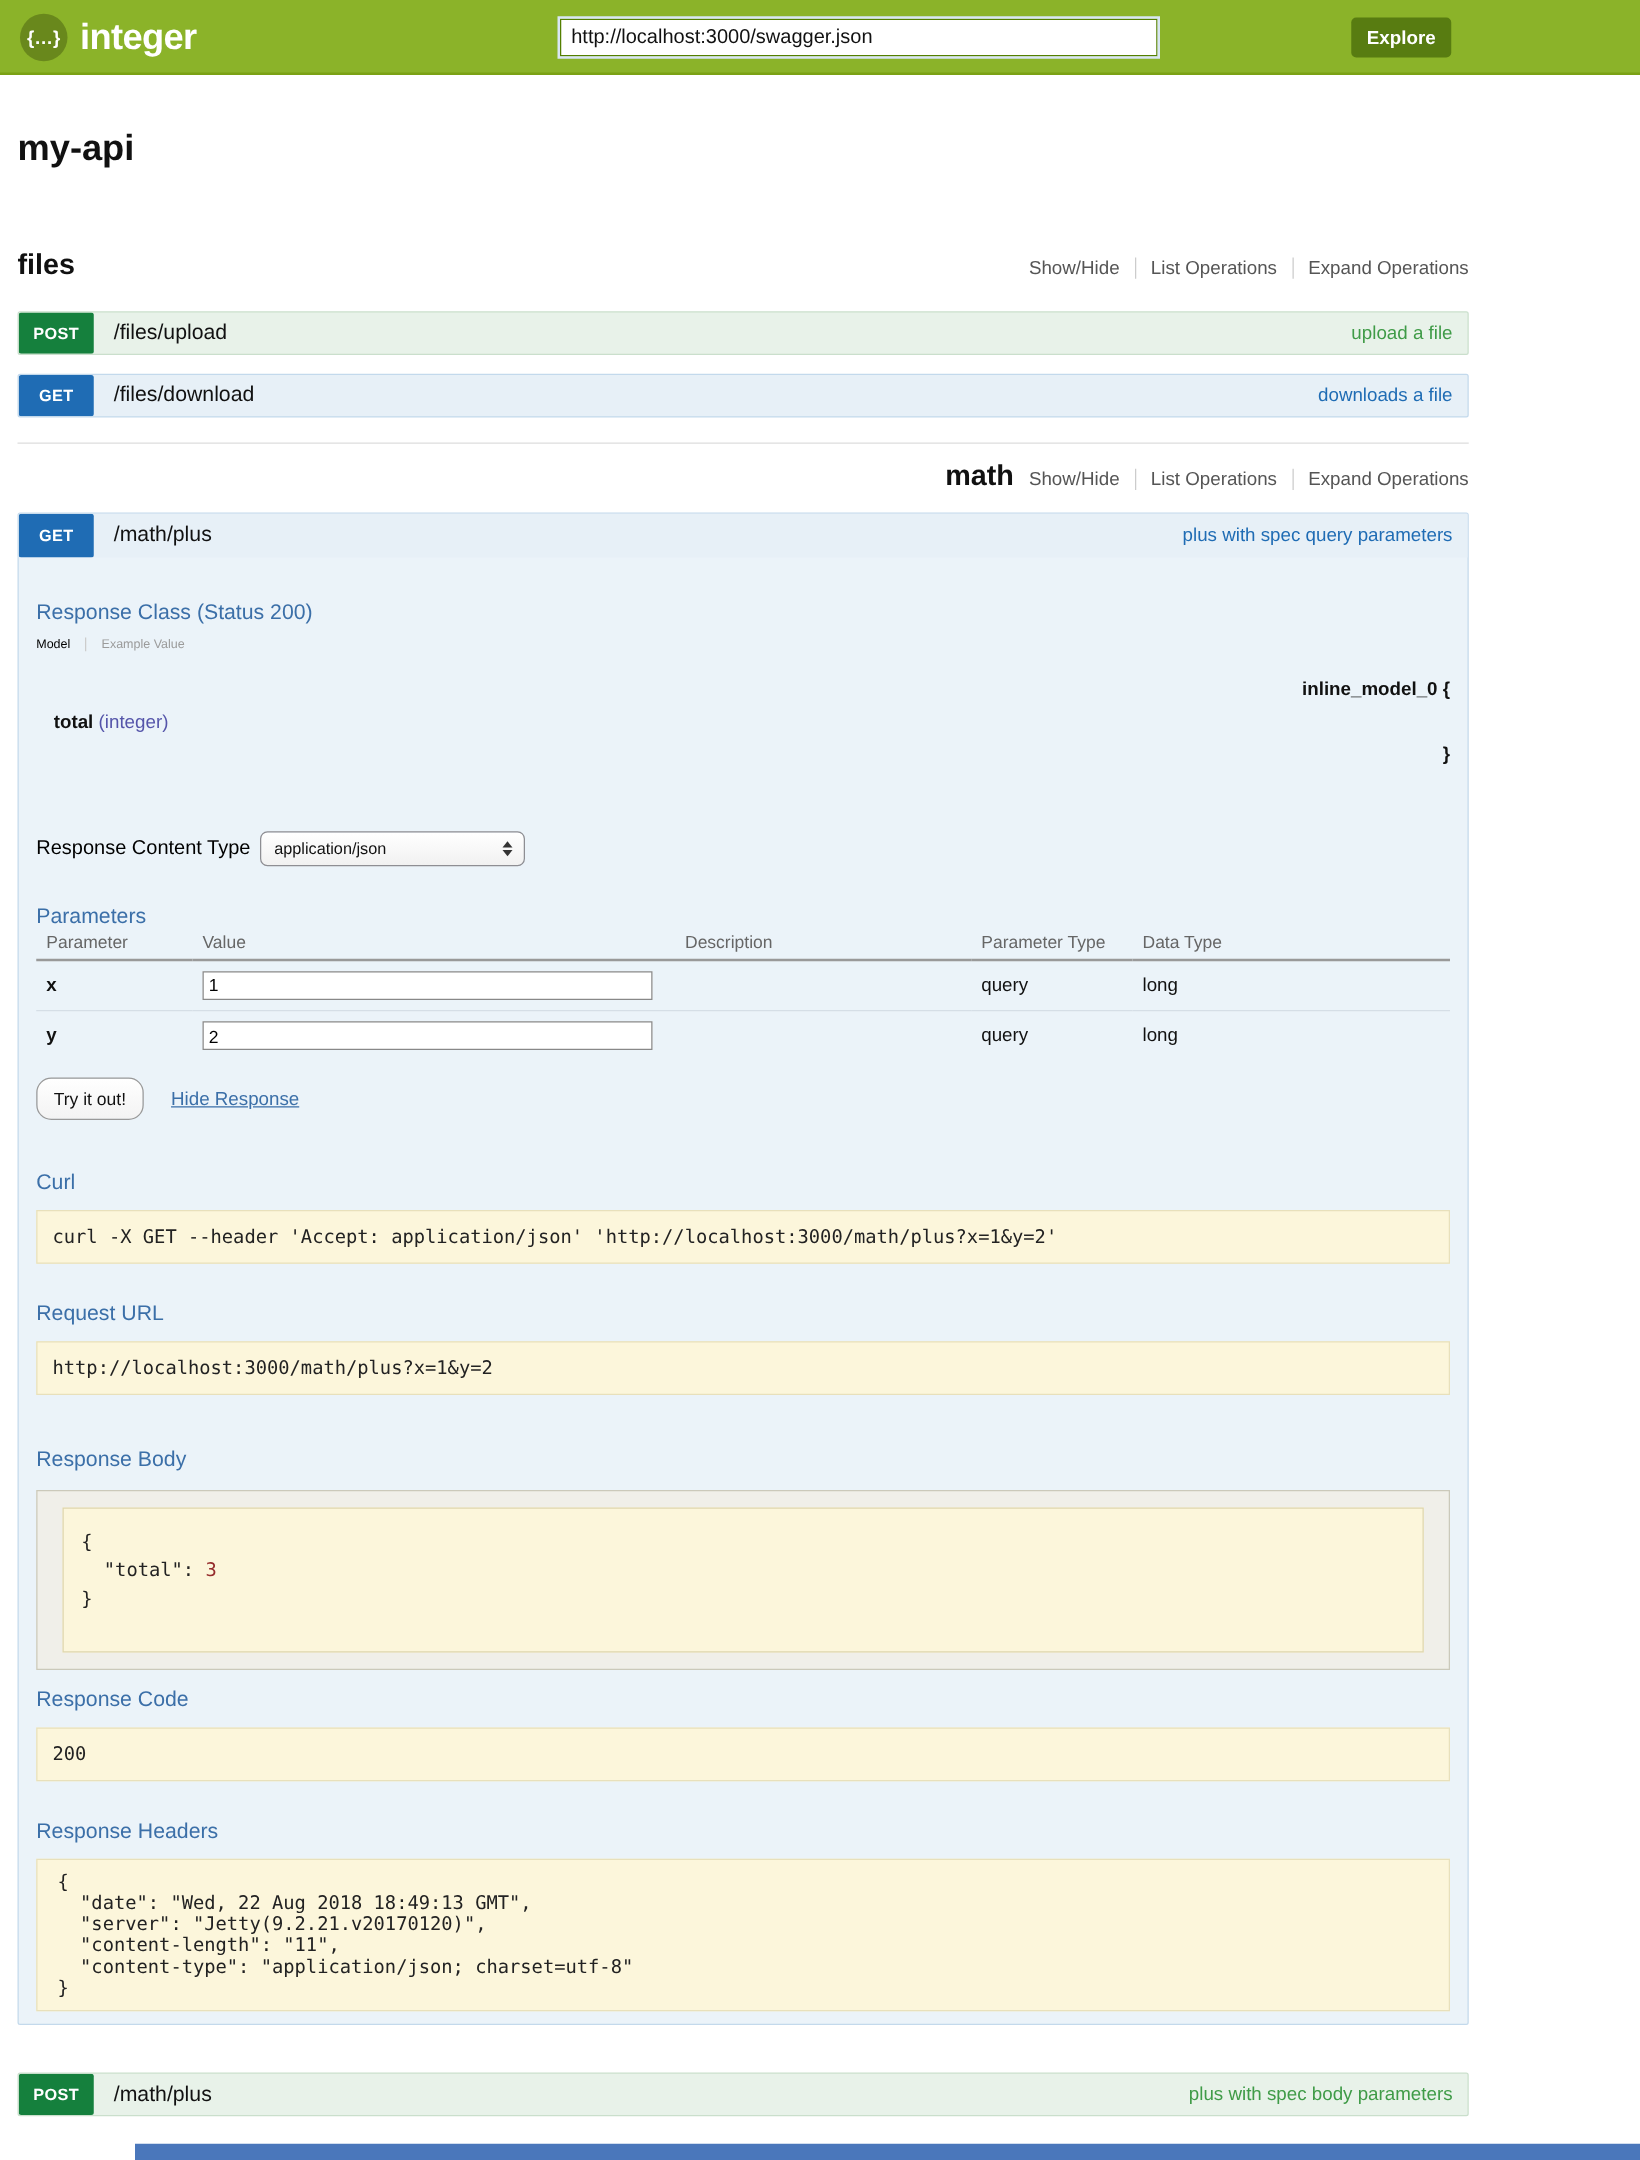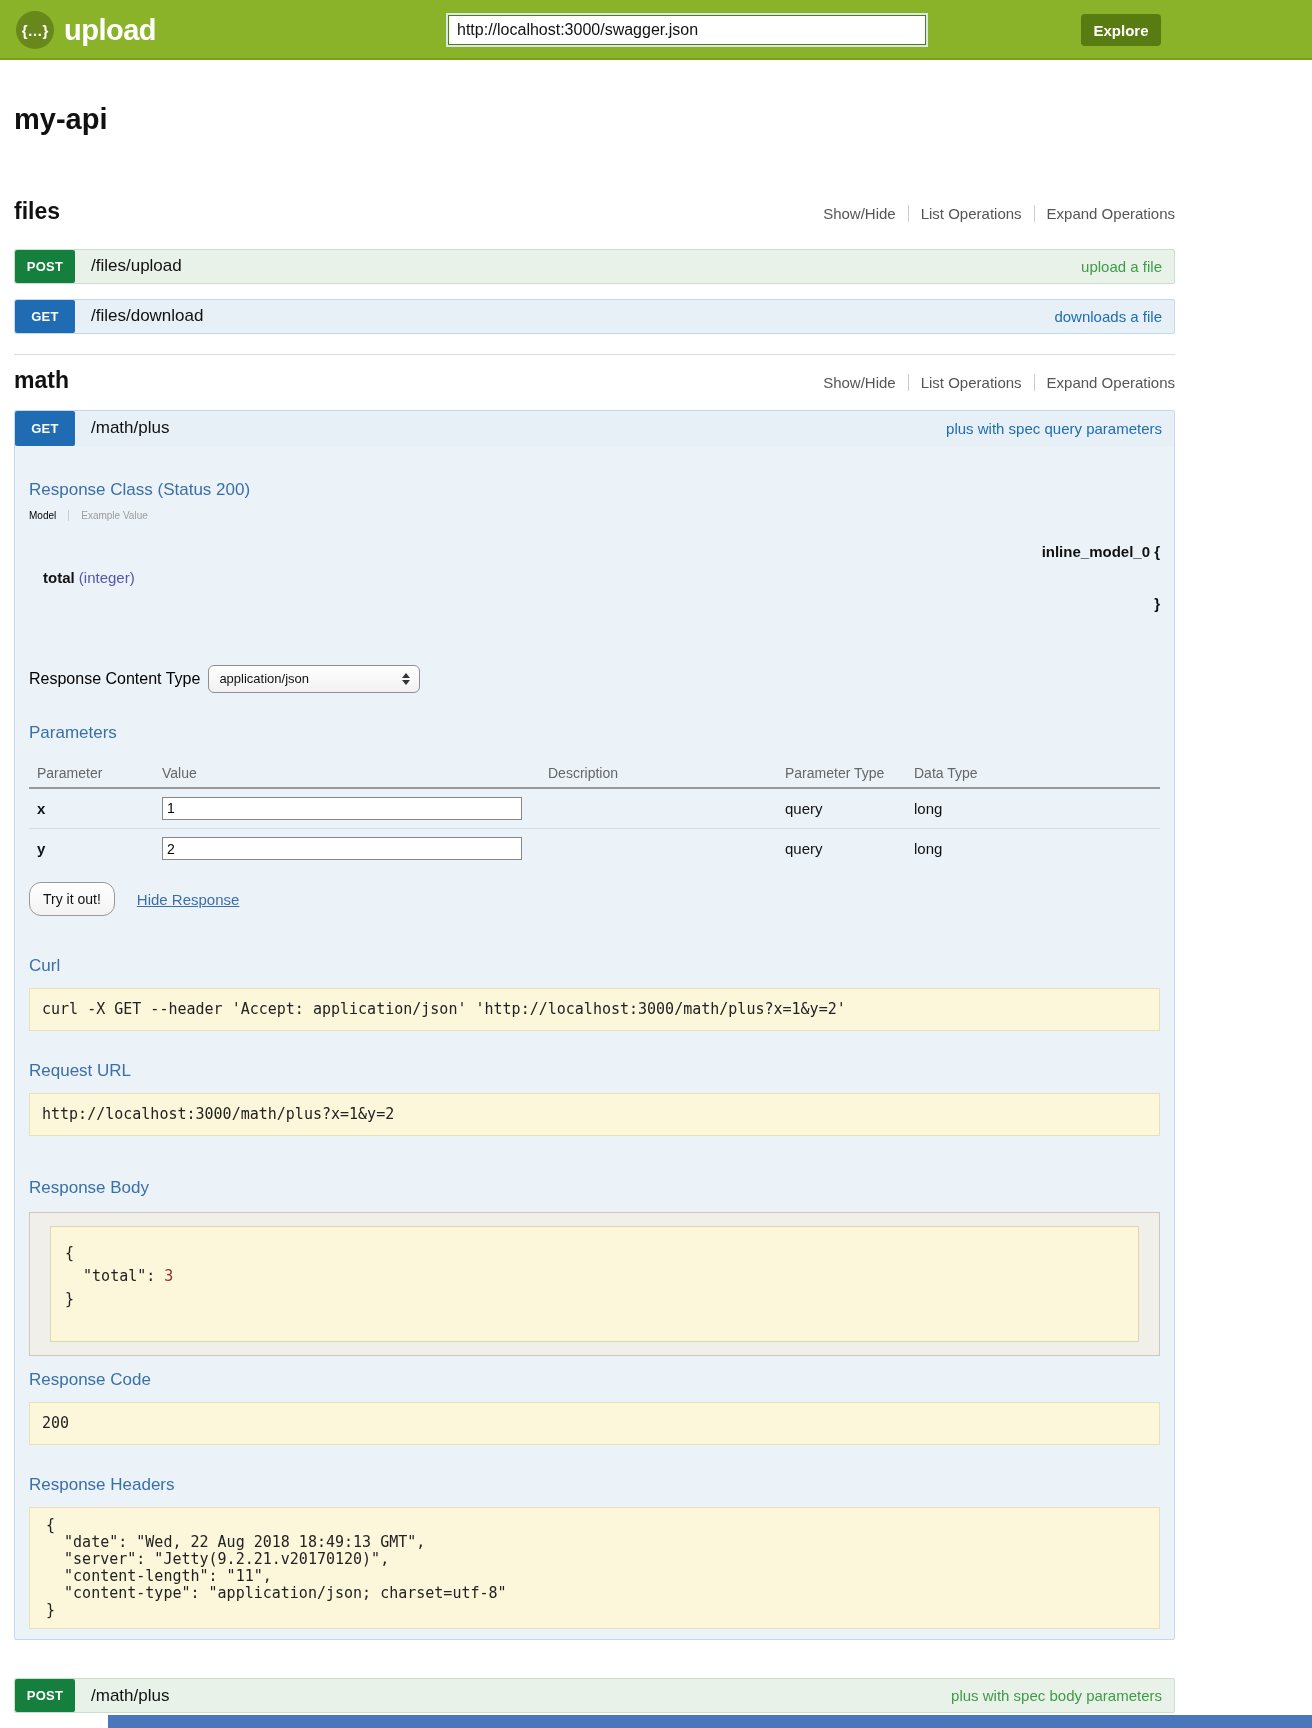--- a/index.html
+++ b/index.html
@@ -18,21 +18,21 @@
                font-family:"Liberation Sans", sans-serif; color:#111; }
   .explore-btn { position:absolute; left:1081px; top:14px; width:80px; height:32px; background:#587c11;
                  color:#fff; font-weight:bold; font-size:15px; border:none; border-radius:4px; cursor:pointer; }
 
   
   .container { margin-left:14px; width:1161px; position:relative; }
   .api-title { margin-top:44px; font-size:29px; line-height:1.1; font-weight:bold; color:#111; }
 
   .section-header { display:flex; justify-content:space-between; align-items:baseline; }
   .section-header.files { margin-top:62px; }
-  .section-header.math  { margin-top:12px; }
+  .section-header.math  { margin-top:12px;justify-content:flex-end; }
   .section-title { font-size:23px; font-weight:bold; color:#111; }
   .section-controls { display:flex; font-size:15px; color:#555; }
   .section-controls span { padding:0 12px; cursor:pointer; }
   .section-controls span + span { border-left:1px solid #ccc; }
   .section-controls span:last-child { padding-right:0; }
 
   .section-divider { border:none; border-top:1px solid #ddd; margin-top:20px; }
 
   
   .op-row { height:35px; display:flex; align-items:center; border:1px solid; border-radius:2px; overflow:hidden; }
@@ -78,21 +78,21 @@
   .fake-select { position:relative; margin-left:8px; width:212px; height:28px; border:1px solid #8e8e93;
                  border-radius:6px; background:linear-gradient(#ffffff,#f1f1f1); cursor:pointer;
                  display:flex; align-items:center; padding:0 26px 0 10px; font-size:13px; color:#111; }
   .sel-arrows { position:absolute; right:9px; top:50%; transform:translateY(-50%);
                 display:flex; flex-direction:column; gap:2px; }
   .tri-up   { width:0; height:0; border-left:4px solid transparent; border-right:4px solid transparent;
               border-bottom:5px solid #333; }
   .tri-down { width:0; height:0; border-left:4px solid transparent; border-right:4px solid transparent;
               border-top:5px solid #333; }
 
-  table.params { margin-top:20px; width:100%; border-collapse:collapse; table-layout:fixed; }
+  table.params { margin-top:0; width:100%; border-collapse:collapse; table-layout:fixed; }
   table.params col.c1 { width:125px; } table.params col.c2 { width:386px; }
   table.params col.c3 { width:237px; } table.params col.c4 { width:129px; }
   table.params th { font-size:14px; font-weight:normal; color:#666; text-align:left;
                     padding:2px 0 6px 8px; border-bottom:2px solid #999; }
   table.params td { font-size:15px; color:#111; padding:8px 0 8px 8px; border-bottom:1px solid #d5dee6; height:40px; }
   table.params tr:last-child td { border-bottom:none; }
   td.param-name { font-weight:bold; }
   .param-input { width:360px; height:23px; border:1px solid #888; background:#fff; font-size:14px;
                  padding:0 4px; font-family:"Liberation Sans", sans-serif; }
 
@@ -115,21 +115,21 @@
   .bottom-stripe { position:absolute; bottom:0; left:108px; right:0; height:13px; background:#4a77bb; }
 </style>
 </head>
 <body>
 
 <div class="page">
 
   <div class="topbar">
     <div class="brand">
       <span class="logo-circle">{…}</span>
-      <span class="logo-text">upload</span>
+      <span class="logo-text">integer</span>
     </div>
     <input class="url-input" type="text" value="http://localhost:3000/swagger.json" style="">
     <button class="explore-btn">Explore</button>
   </div>
 
   <div class="container">
 
     <div class="api-title">my-api</div>
 
     <div class="section-header files">

